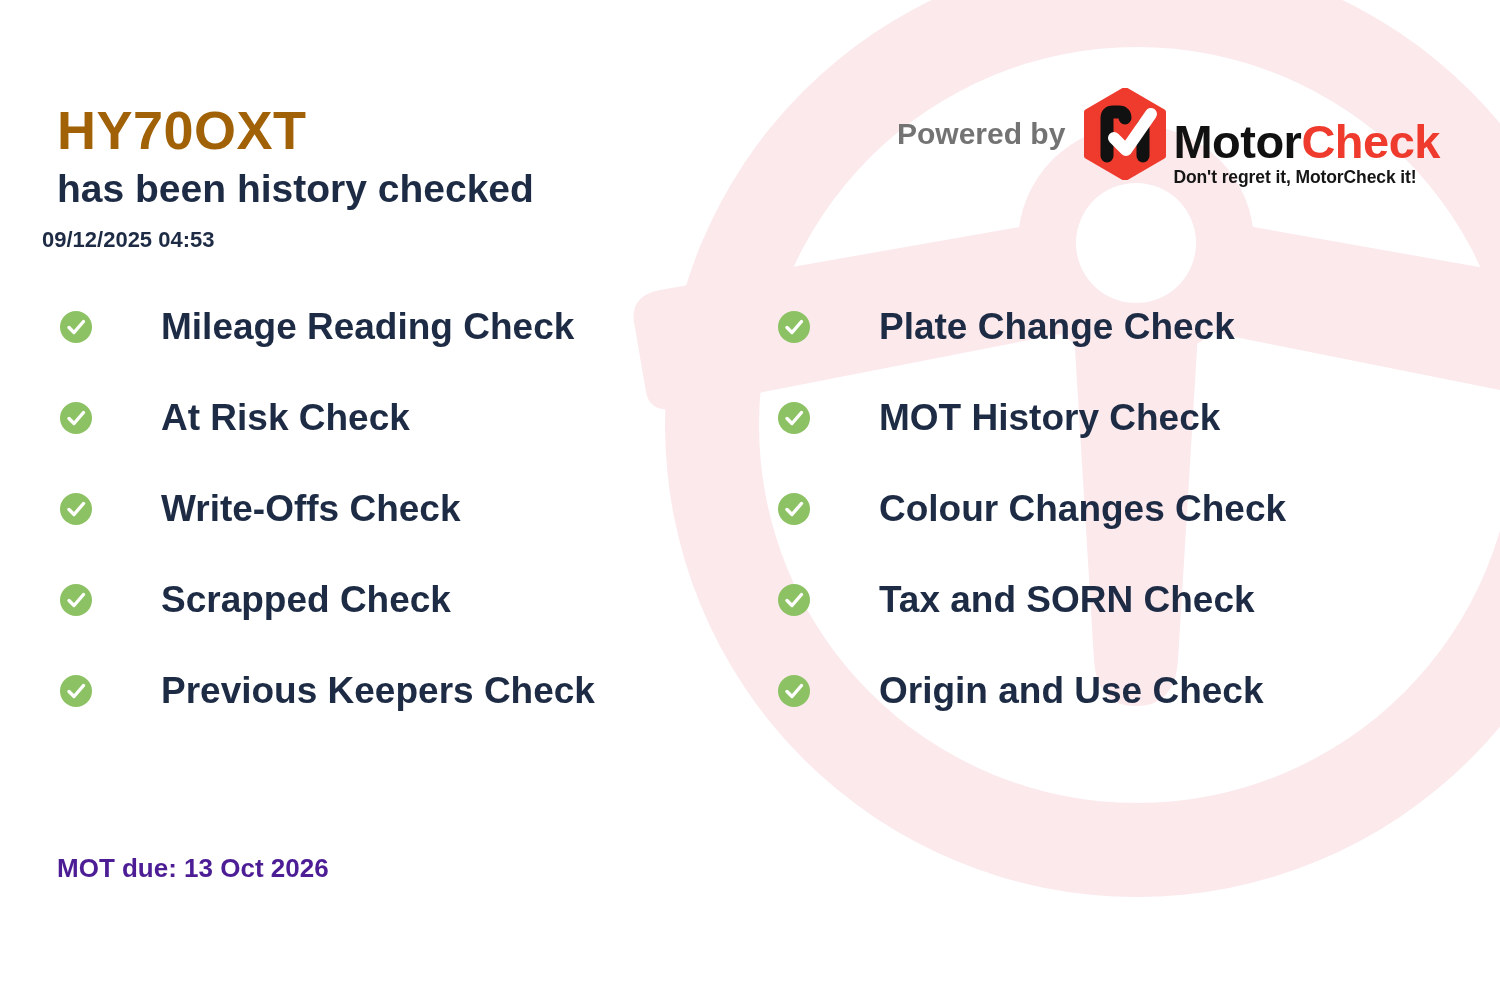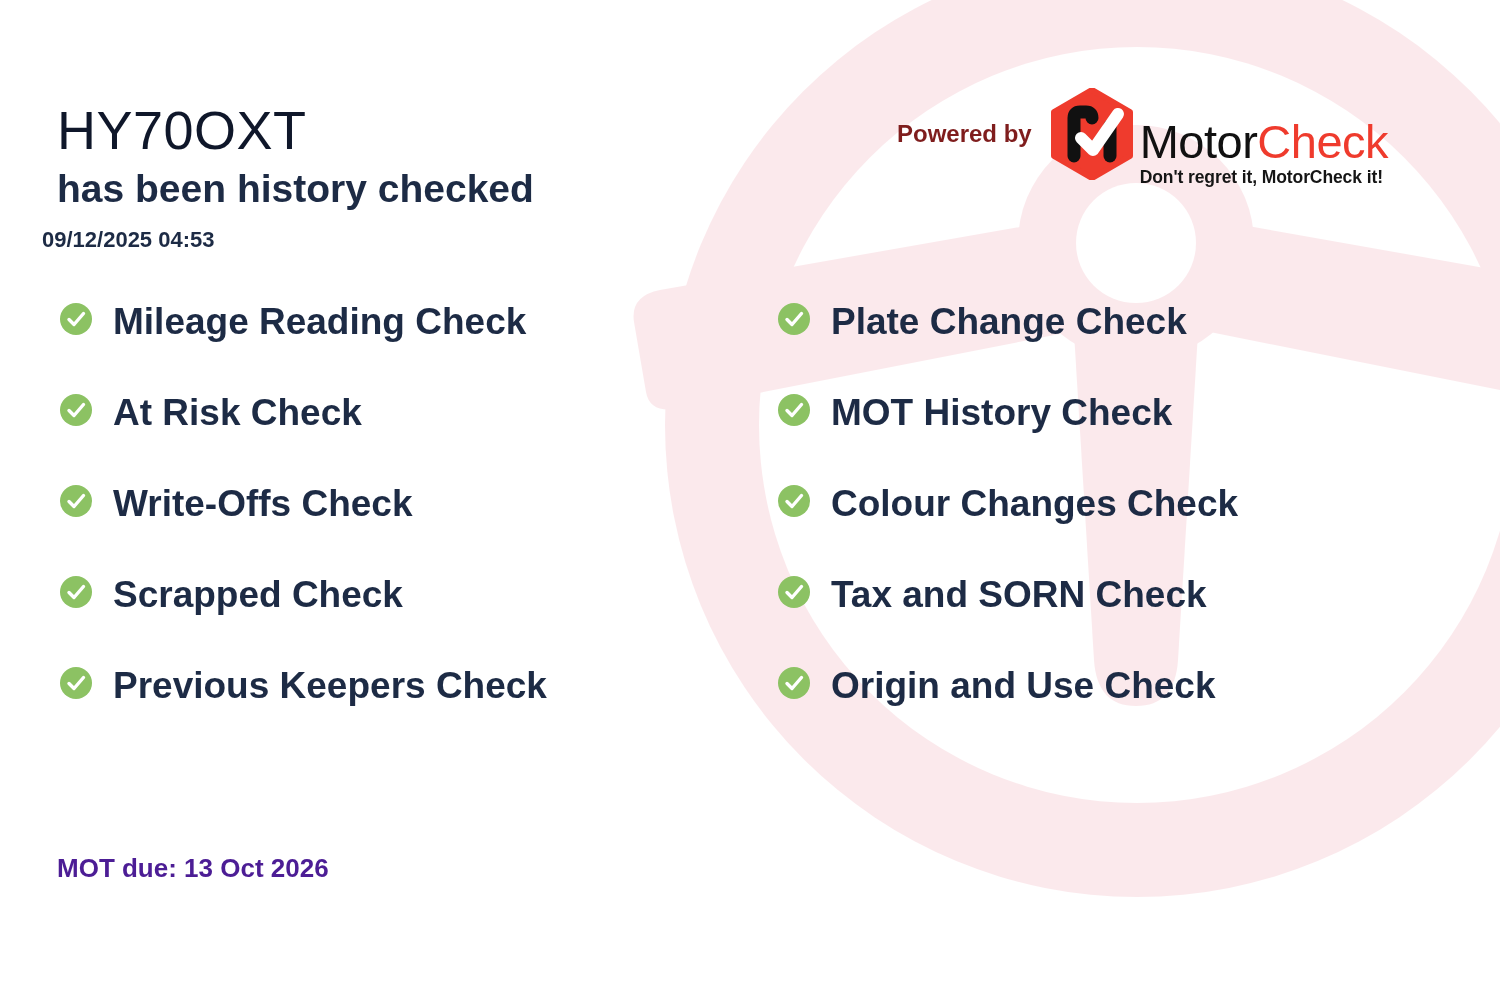--- a/index.html
+++ b/index.html
@@ -32,23 +32,23 @@
     height: 1000px;
     pointer-events: none;
   }
 
   
   .plate-title {
     position: absolute;
     left: 57px;
     top: 103px;
     font-size: 54px;
-    font-weight: 400;
+    font-weight: 700;
     letter-spacing: 0.5px;
-    color: #0f172a;
+    color: #a16207;
     line-height: 1;
     white-space: nowrap;
   }
   .plate-sub {
     position: absolute;
     left: 57px;
     top: 169px;
     font-size: 39px;
     font-weight: 700;
     color: #1d2b45;
@@ -69,41 +69,41 @@
   
   #powered-block {
     position: absolute;
     left: 897px;
     top: 88px;
     display: flex;
     align-items: center;
     height: 92px;
   }
   .powered-text {
-    font-size: 24px;
+    font-size: 30px;
     font-weight: 600;
-    color: #7f1d1d;
+    color: #737373;
     white-space: nowrap;
     margin-right: 16px;
   }
   .logo-mark {
     width: 88px;
     height: 92px;
     flex: 0 0 auto;
     position: relative;
   }
   .logo-word-wrap {
     margin-left: 4px;
     display: flex;
     flex-direction: column;
     justify-content: center;
   }
   .logo-word {
     font-size: 47px;
-    font-weight: 400;
+    font-weight: 700;
     line-height: 0.95;
     letter-spacing: -0.5px;
     white-space: nowrap;
     margin-top: 40px;
   }
   .logo-word .w-motor { color: #111111; }
   .logo-word .w-check { color: #ef3b2d; }
   .logo-tag {
     font-size: 17.5px;
     font-weight: 700;
@@ -116,22 +116,24 @@
   
   .col {
     position: absolute;
     top: 303px;
   }
   #col-left  { left: 60px; }
   #col-right { left: 778px; }
 
   .check-item {
     display: flex;
+    align-items: center;
     height: 47px;
     margin-bottom: 44px;
+    gap: 48px;
   }
   .check-icon {
     width: 32px;
     height: 32px;
     flex: 0 0 auto;
     margin-right: 21px;
   }
   .check-label {
     font-size: 37px;
     font-weight: 700;

